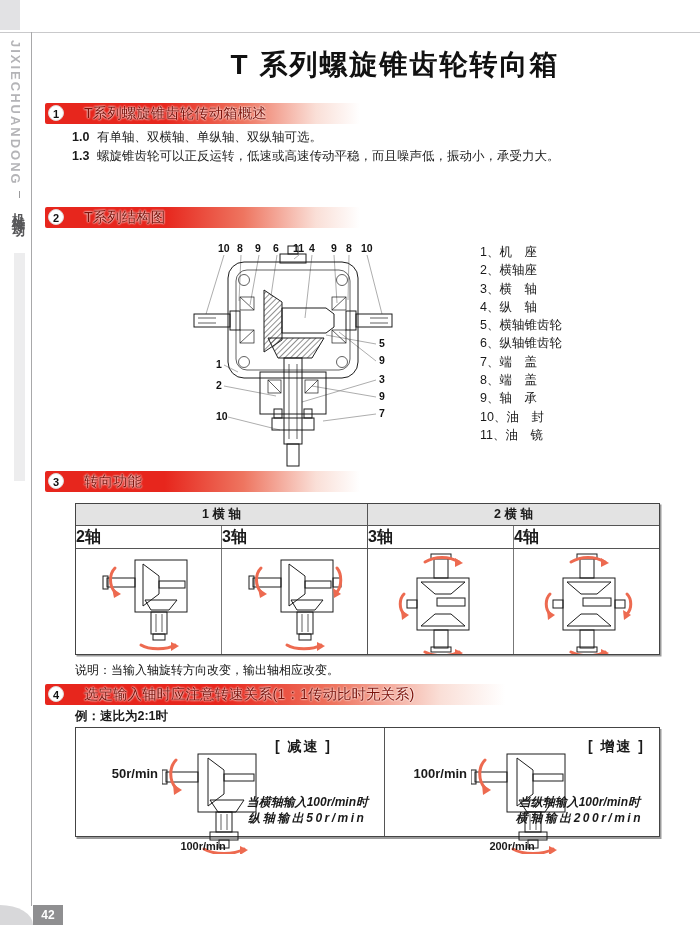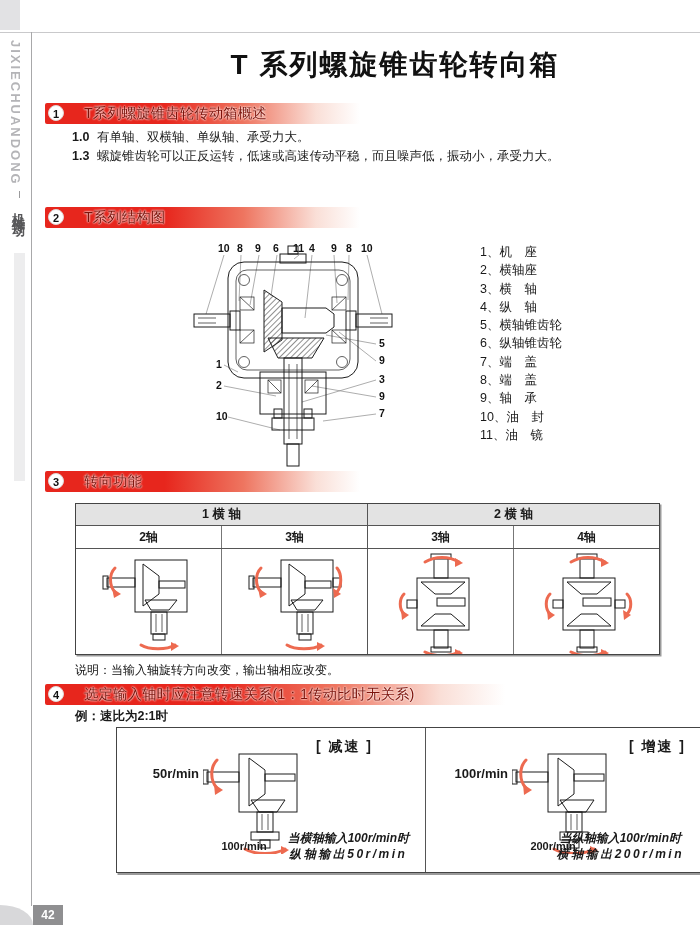--- a/index.html
+++ b/index.html
@@ -52,34 +52,34 @@
   svg .arrow{stroke:#ed6a50;stroke-width:3;fill:none;stroke-linecap:round;}
   svg .ahead{fill:#ed6a50;stroke:none;}
 
   
   .turn-table{position:absolute;left:75px;top:503px;width:585px;height:152px;
     border:1.5px solid #444;box-shadow:1.5px 1.5px 0 #9a9a9a;background:#fff;box-sizing:border-box;}
   .tt-row1{display:flex;height:21px;background:#e3e3e3;border-bottom:1px solid #555;}
   .tt-row1 div{flex:1;text-align:center;font-size:12.5px;font-weight:bold;line-height:21px;}
   .tt-row1 div:first-child{border-right:1px solid #555;}
   .tt-row2{display:flex;height:22px;border-bottom:1px solid #555;}
-  .tt-row2 div{flex:1;text-align:center;font-size:12px;font-weight:bold;line-height:22px;
+  .tt-row2 div{flex:1;text-align:left;font-size:16px;font-weight:bold;line-height:22px;
     border-right:1px solid #777;}
   .tt-row2 div:nth-child(2){border-right:1px solid #555;}
   .tt-row2 div:last-child{border-right:none;}
   .tt-body{display:flex;height:105px;}
   .tt-cell{flex:1;display:flex;align-items:center;justify-content:center;border-right:1px solid #777;}
   .tt-cell:nth-child(2){border-right:1px solid #555;}
   .tt-cell:last-child{border-right:none;}
   .table-note{position:absolute;left:75px;top:662px;font-size:12px;color:#111;}
 
   
   .example-label{position:absolute;left:75px;top:708px;font-size:12.5px;font-weight:bold;}
-  .case-box{position:absolute;left:75px;top:727px;width:585px;height:146px;
-    border:1.5px solid #444;box-shadow:1.5px 2px 0 #9a9a9a;box-sizing:border-box;display:flex;margin-left:41px;}
+  .case-box{position:absolute;left:75px;top:727px;width:585px;height:110px;
+    border:1.5px solid #444;box-shadow:1.5px 2px 0 #9a9a9a;box-sizing:border-box;display:flex;}
   .case-cell{position:relative;height:100%;}
   .case-cell.left{width:308px;border-right:1px solid #555;}
   .case-cell.right{flex:1;}
   .mode-label{position:absolute;top:10px;font-size:14px;font-weight:bold;letter-spacing:2px;}
   .case-cell.left .mode-label{right:52px;}
   .case-cell.right .mode-label{right:14px;}
   .case-fig{position:absolute;left:86px;top:22px;}
   .in-label{position:absolute;left:28px;top:38px;width:54px;text-align:right;font-size:13px;font-weight:bold;}
   .out-label{position:absolute;left:86px;top:112px;width:82px;text-align:center;font-size:11px;font-weight:bold;}
   .case-caption{position:absolute;right:16px;bottom:10px;text-align:center;font-size:12px;
@@ -104,21 +104,21 @@
   <div class="doc-title">T 系列螺旋锥齿轮转向箱</div>
 
   <div class="sec-bar" id="sec1">
     <div class="sec-badge">1</div>
     <div class="sec-title">T系列螺旋锥齿轮传动箱概述</div>
   </div>
 
   <div class="paras">
     <div class="para">
       <span class="pnum">1.0</span>
-      <span>有单轴、双横轴、单纵轴、承受力大。</span>
+      <span>有单轴、双横轴、单纵轴、双纵轴可选。</span>
     </div>
     <div class="para">
       <span class="pnum">1.3</span>
       <span>螺旋锥齿轮可以正反运转，低速或高速传动平稳，而且噪声低，振动小，承受力大。</span>
     </div>
   </div>
 
   <div class="sec-bar" id="sec2">
     <div class="sec-badge">2</div>
     <div class="sec-title">T系列结构图</div>

